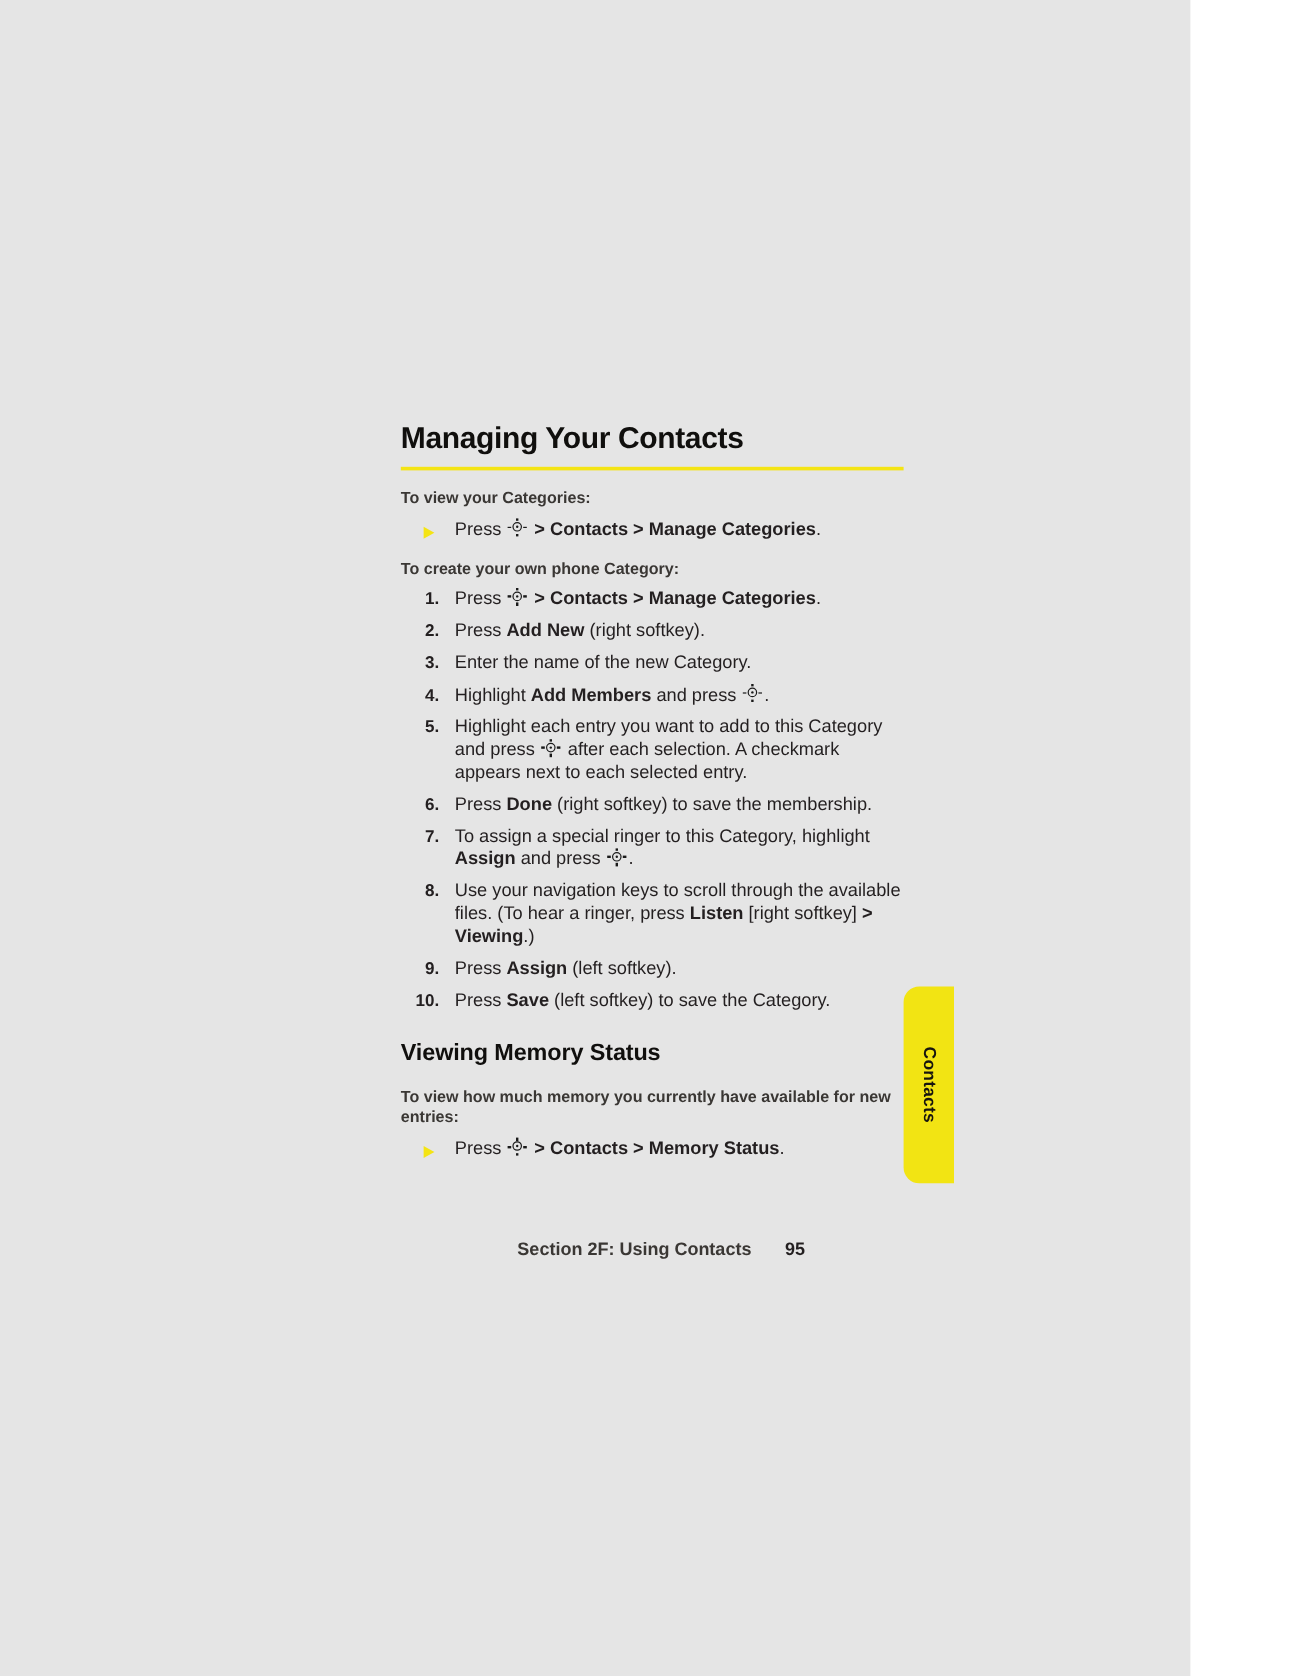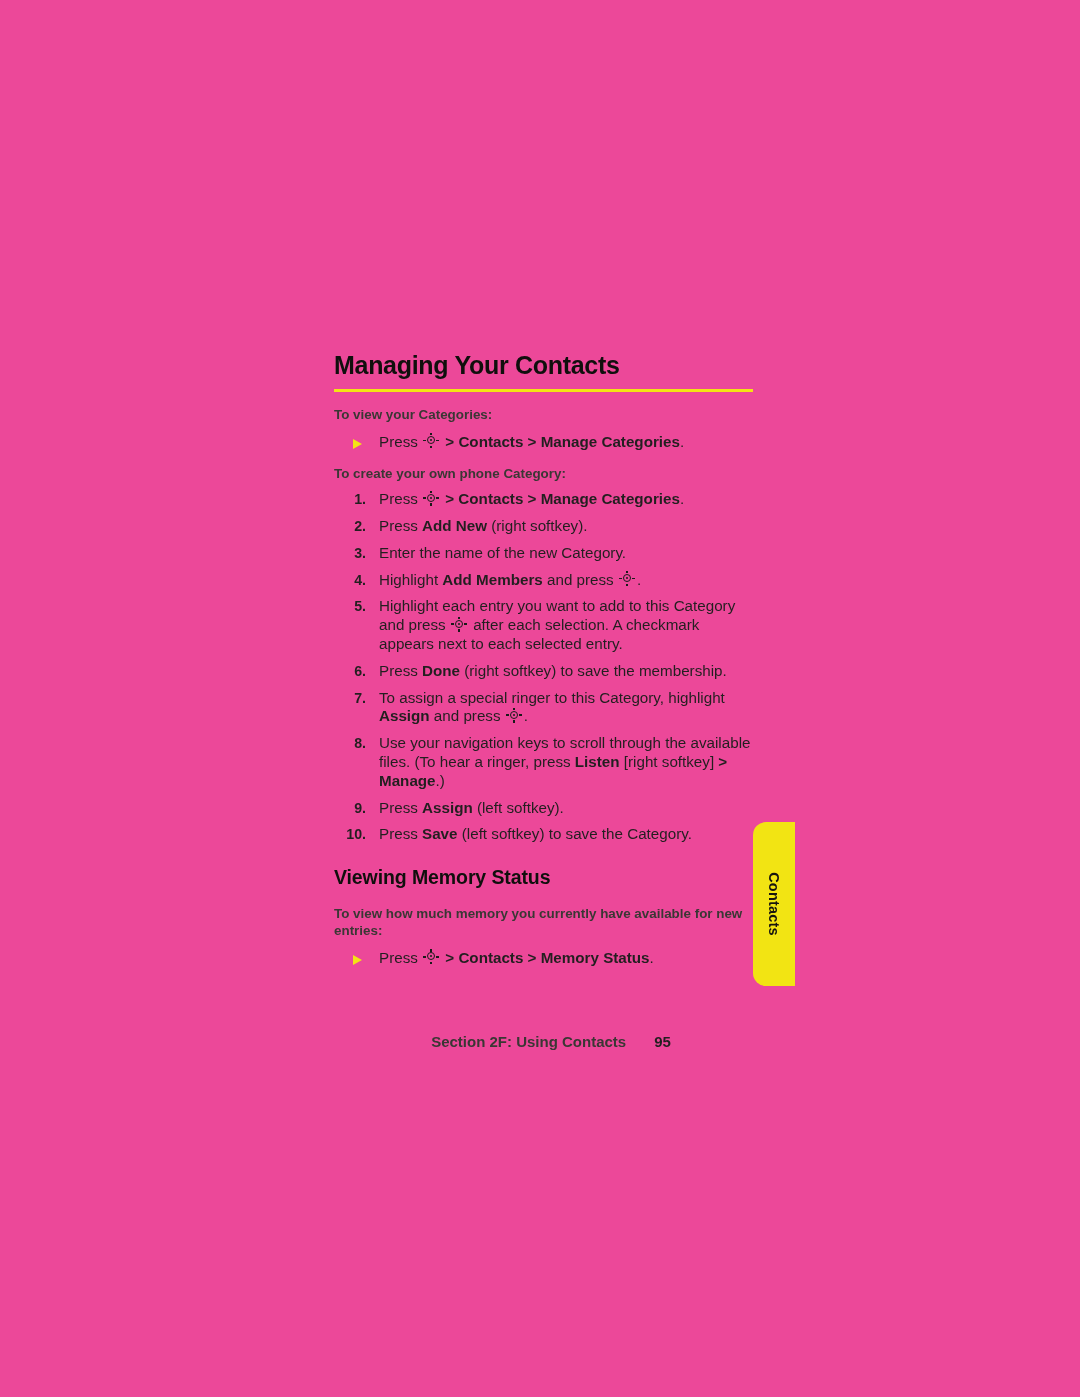--- a/index.html
+++ b/index.html
@@ -12,23 +12,23 @@
     height: 1397px;
     position: relative;
     font-family: "Liberation Sans", sans-serif;
     color: #231f20;
     overflow: hidden;
   }
 
   .page {
     position: absolute;
     left: 0; top: 0;
-    width: 1080px;
+    width: 992px;
     height: 1397px;
-    background: #ec4899;
+    background: #e5e5e5;
   }
 
   
   .content {
     position: absolute;
     left: 334px;
     top: 352px;
     width: 420px;
   }
 
@@ -219,21 +219,21 @@
     <div class="subhead">To create your own phone Category:</div>
 
     <ol class="steps steps-block" id="steps-list">
         <li class="step-item"><span class="num">1.</span><span>Press </span><span class="navkey"><span class="ring"></span><span class="dot"></span><span class="t up"></span><span class="t down"></span><span class="t left"></span><span class="t right"></span></span><b> &gt; Contacts &gt; Manage Categories</b><span>.</span></li>
         <li class="step-item"><span class="num">2.</span><span>Press </span><b>Add New</b><span> (right softkey).</span></li>
         <li class="step-item"><span class="num">3.</span><span>Enter the name of the new Category.</span></li>
         <li class="step-item"><span class="num">4.</span><span>Highlight </span><b>Add Members</b><span> and press </span><span class="navkey"><span class="ring"></span><span class="dot"></span><span class="t up"></span><span class="t down"></span><span class="t left"></span><span class="t right"></span></span><span>.</span></li>
         <li class="step-item"><span class="num">5.</span><span>Highlight each entry you want to add to this Category and press </span><span class="navkey"><span class="ring"></span><span class="dot"></span><span class="t up"></span><span class="t down"></span><span class="t left"></span><span class="t right"></span></span><span> after each selection. A checkmark appears next to each selected entry.</span></li>
         <li class="step-item"><span class="num">6.</span><span>Press </span><b>Done</b><span> (right softkey) to save the membership.</span></li>
         <li class="step-item"><span class="num">7.</span><span>To assign a special ringer to this Category, highlight </span><b>Assign</b><span> and press </span><span class="navkey"><span class="ring"></span><span class="dot"></span><span class="t up"></span><span class="t down"></span><span class="t left"></span><span class="t right"></span></span><span>.</span></li>
-        <li class="step-item"><span class="num">8.</span><span>Use your navigation keys to scroll through the available files. (To hear a ringer, press </span><b>Listen</b><span> [right softkey] </span><b>&gt;</b><span> </span><b>Manage</b><span>.)</span></li>
+        <li class="step-item"><span class="num">8.</span><span>Use your navigation keys to scroll through the available files. (To hear a ringer, press </span><b>Listen</b><span> [right softkey] </span><b>&gt;</b><span> </span><b>Viewing</b><span>.)</span></li>
         <li class="step-item"><span class="num">9.</span><span>Press </span><b>Assign</b><span> (left softkey).</span></li>
         <li class="step-item"><span class="num">10.</span><span>Press </span><b>Save</b><span> (left softkey) to save the Category.</span></li>
       </ol>
 
     <h2 class="h2">Viewing Memory Status</h2>
 
     <div class="subhead">To view how much memory you currently have available for new entries:</div>
 
     <ul class="bullets">
       <li class="bullet-item">

